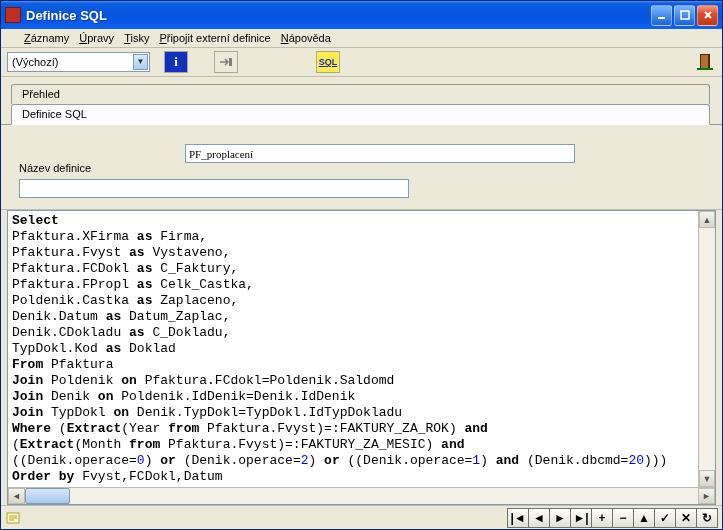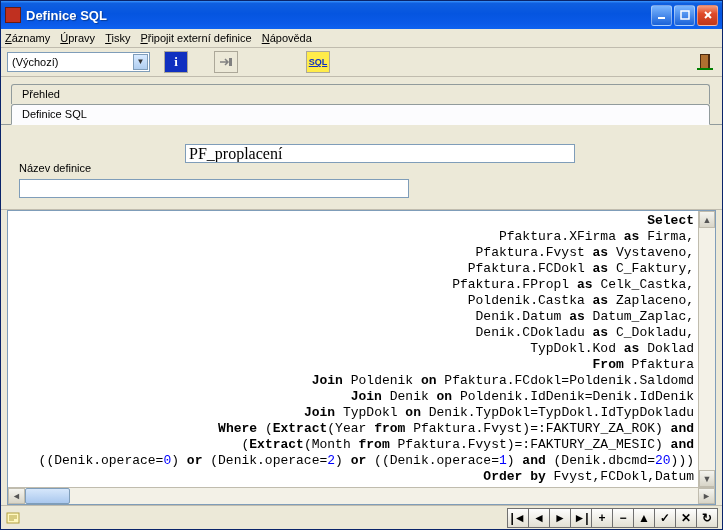--- a/index.html
+++ b/index.html
@@ -51,21 +51,21 @@
   font-size: 11px;
 }
 .win-btn.min, .win-btn.max {
   background: linear-gradient(to bottom, #7bb6ff, #1a62d8);
 }
 .win-btn.close {
   background: linear-gradient(to bottom, #f59a7a, #e04a2a 40%, #c0381a);
 }
 .menubar {
   background: #ece9d8;
-  padding: 3px 4px;
+  padding: 3px 23px;
   display: flex;
   gap: 10px;
   border-bottom: 1px solid #c0bcae;
 }
 .menubar span { cursor: default; }
 .menubar span u { text-decoration: underline; }
 .toolbar {
   background: #ece9d8;
   padding: 3px 6px;
   display: flex;
@@ -89,21 +89,21 @@
   font-size: 8px; color: #333;
 }
 .tbtn {
   width: 24px; height: 22px;
   border: 1px solid #aca899;
   background: #ece9d8;
   display: flex; align-items: center; justify-content: center;
   font-size: 13px;
 }
 .tbtn.info { background:#1030c0; color:white; font-weight:bold; font-family: "Times New Roman", serif; border:1px solid #aca899; }
-.tbtn.sql { background:#ffec4a; font-weight:bold; font-size:9px; color:#1030c0; text-decoration:underline;}
+.tbtn.sql { background:#ffec4a; font-weight:bold; font-size:9px; color:#1030c0; text-decoration:underline;margin-left:10px;}
 .spacer { flex: 1; }
 .door { width:22px; height:22px; }
 .door svg { display:block; }
 .tabs {
   background: #ece9d8;
   padding: 6px 10px 0 10px;
   display: flex;
   border-bottom: 1px solid #919b9c;
   flex-direction: column;
 }
@@ -135,30 +135,29 @@
 .form-row label {
   width: 166px;
   margin-top: 29px;
 }
 .form-row input {
   width: 390px;
   height: 19px;
   border: 1px solid #7f9db9;
   padding: 7px 3px;
   font-family: Tahoma;
-  font-size: 16px;
+  font-size: 11px;
 }
 .editor-wrap {
   flex: 1;
   padding: 0 6px 0 6px;
   background: #ece9d8;
   display: flex;
   flex-direction: column;
   min-height: 0;
-  text-align: right;
 }
 .editor-border {
   flex: 1;
   border: 1px solid #7f9db9;
   background: white;
   position: relative;
   display: flex;
   flex-direction: column;
   min-height: 0;
 }

